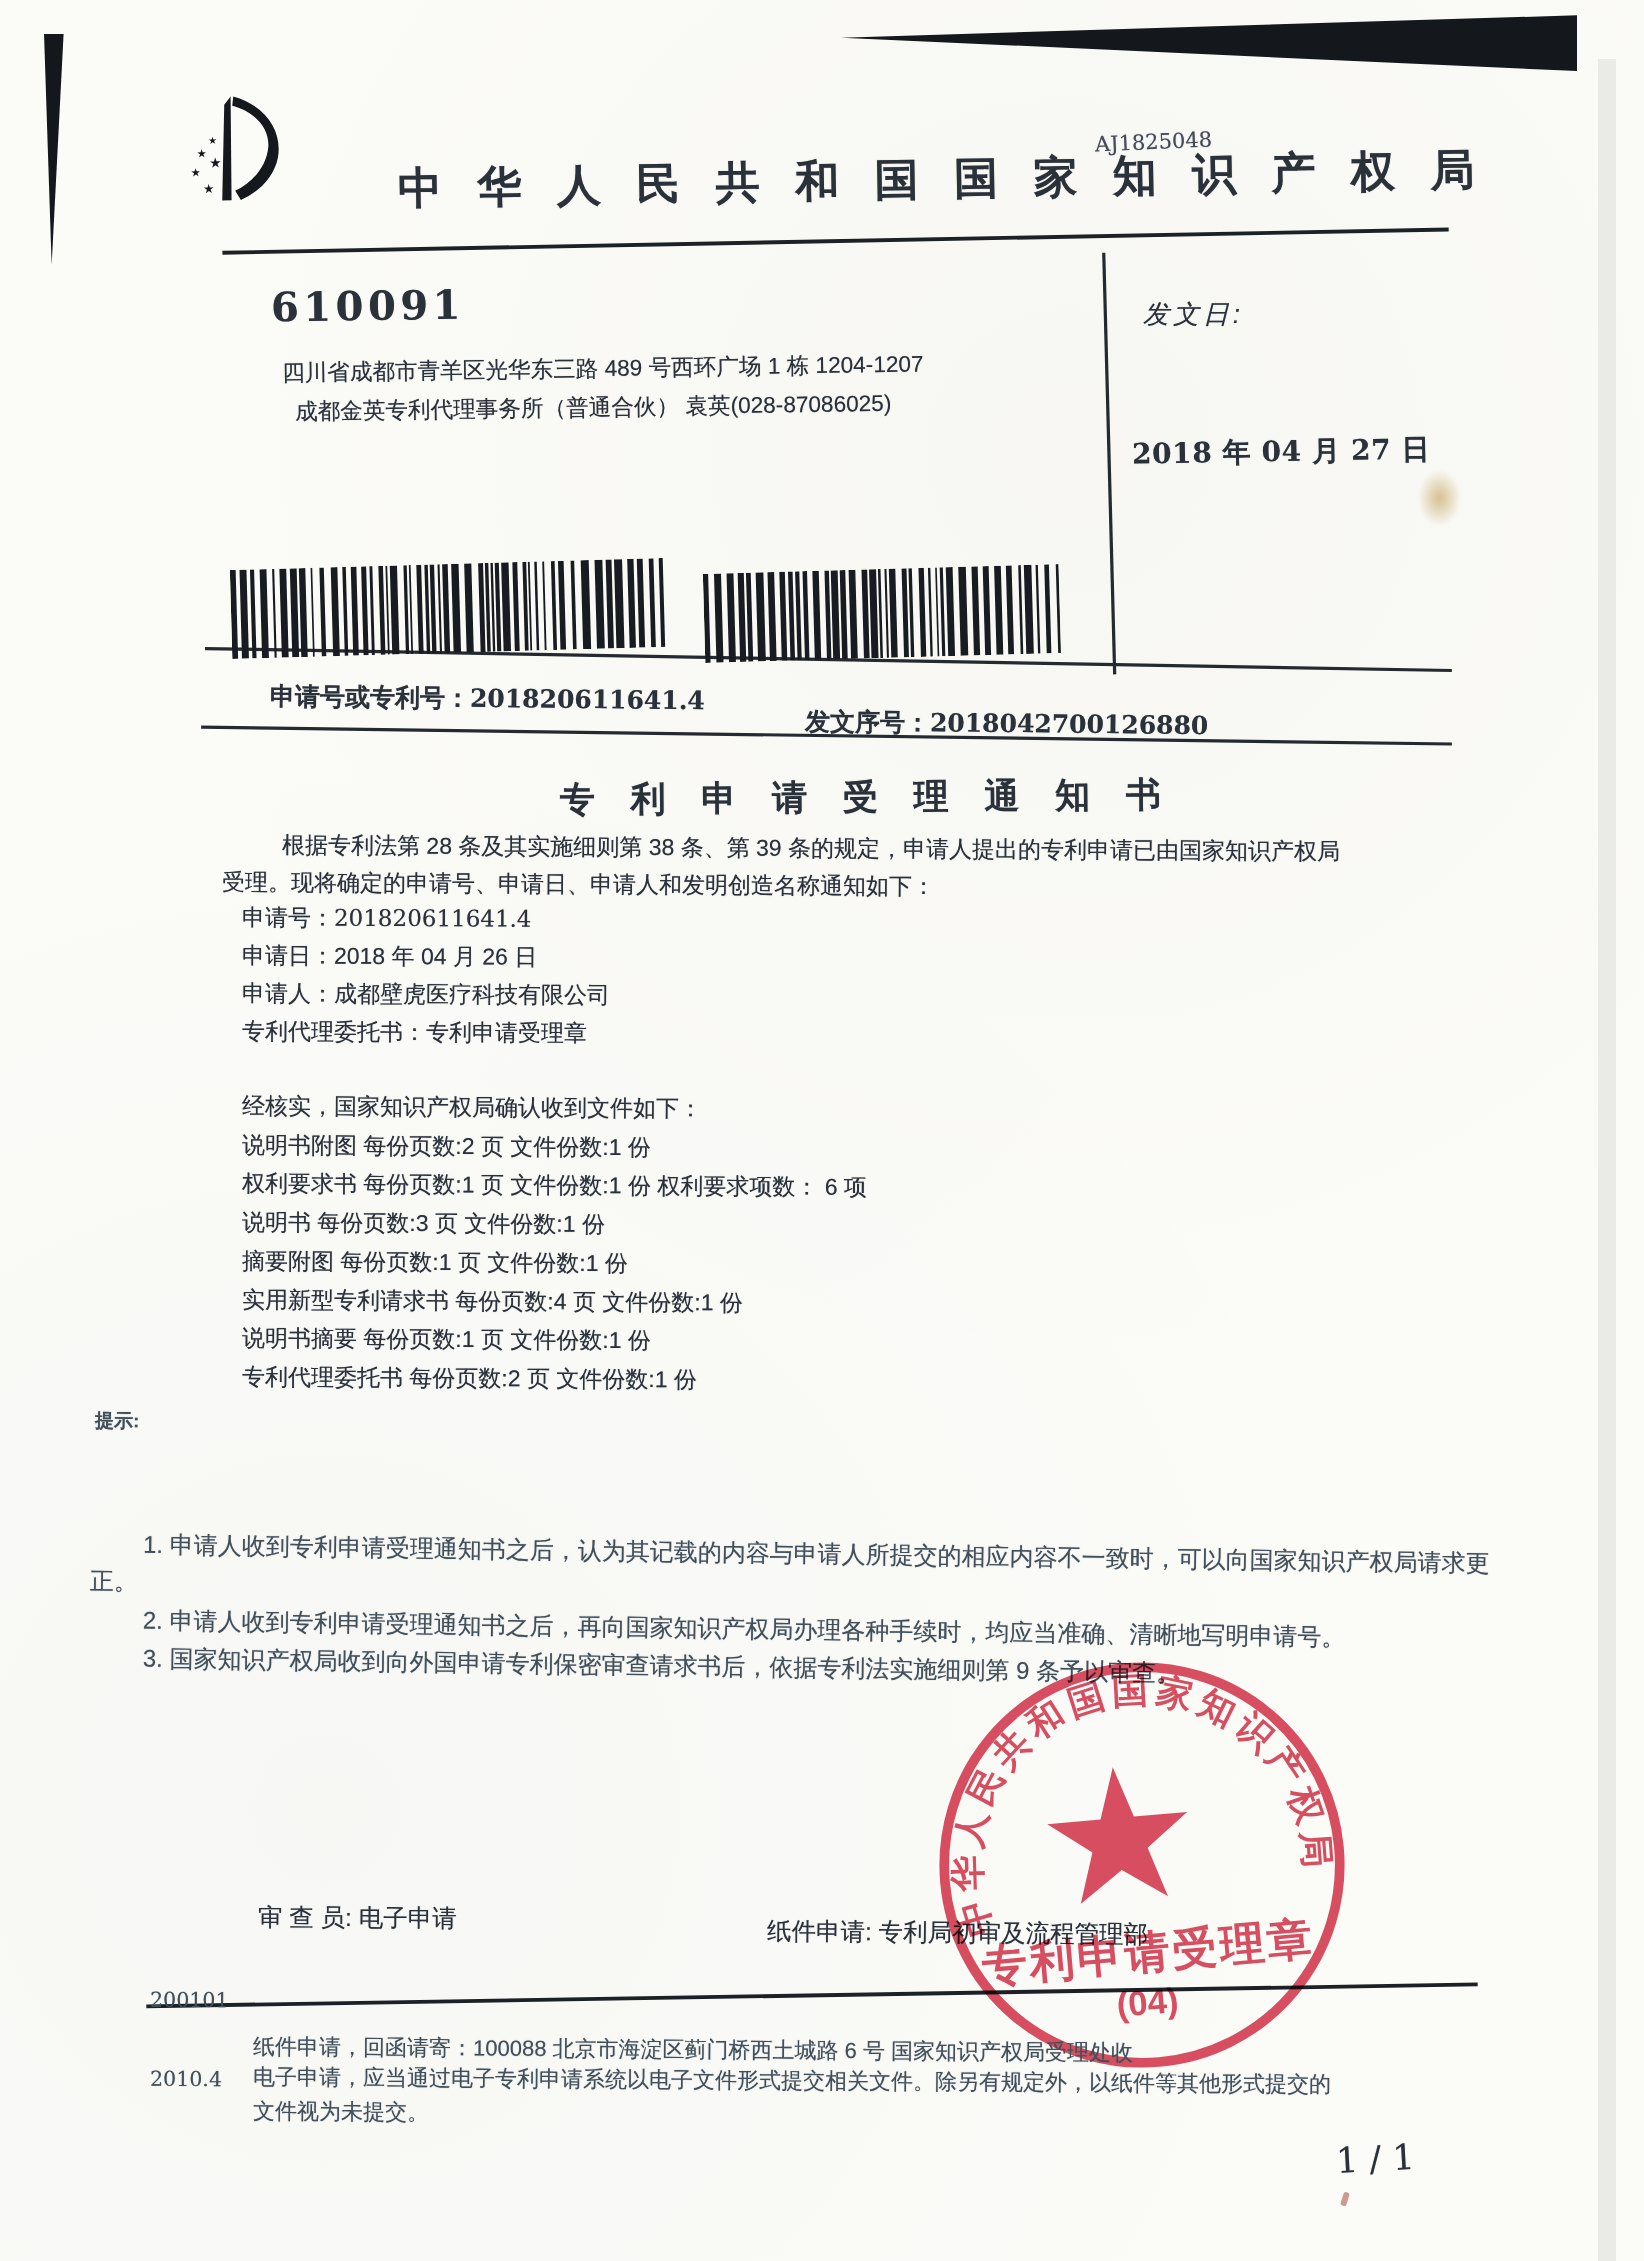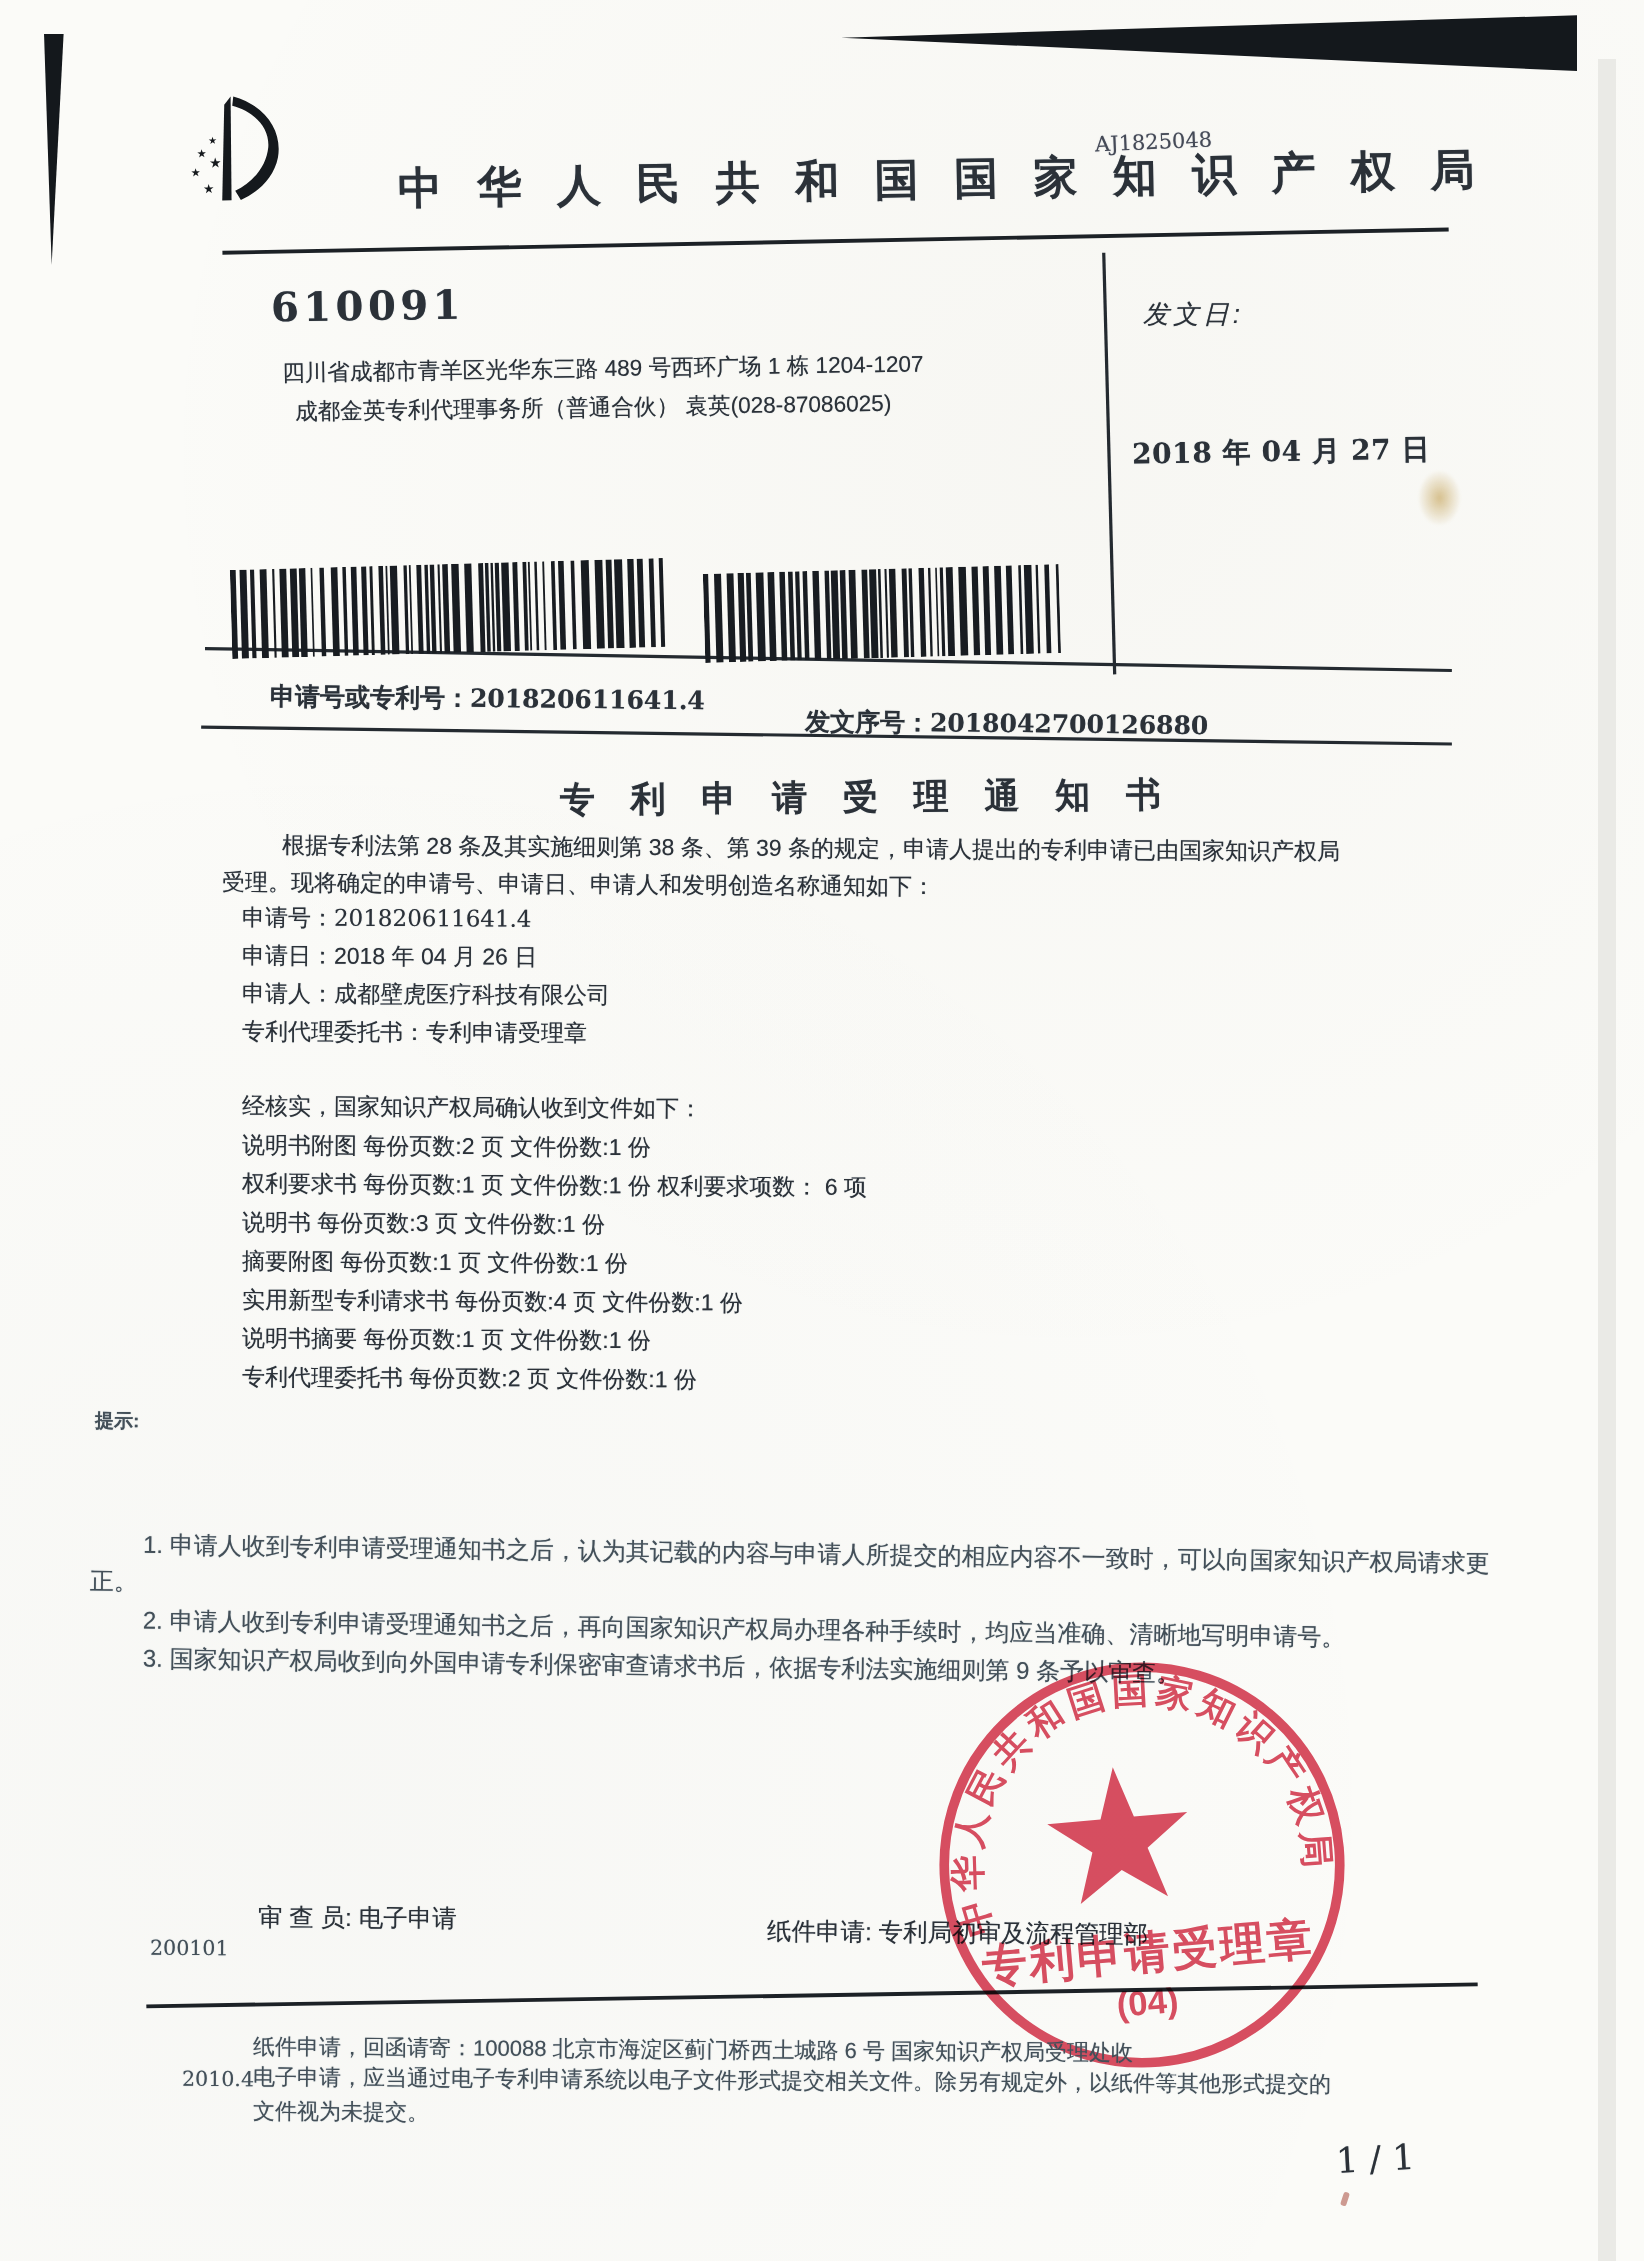--- a/index.html
+++ b/index.html
@@ -201,21 +201,21 @@
     <text font-size="56" fill="#d84055" font-weight="bold" letter-spacing="9">
       <textPath href="#arcp" startOffset="4">中华人民共和国国家知识产权局</textPath>
     </text>
     <g transform="translate(308,300)">
       <path d="M0,-115 L26,-36 L109,-36 L43,14 L68,92 L0,45 L-68,92 L-43,14 L-109,-36 L-26,-36 Z" fill="#d84055"></path>
     </g>
     <text x="338" y="500" font-size="70" text-anchor="middle" font-weight="bold" fill="#d84055" letter-spacing="4">专利申请受理章</text>
     <text x="330" y="572" font-size="54" text-anchor="middle" font-weight="bold" fill="#d84055">(04)</text>
   </svg>
 
-  <div class="abs soft serif" style="left:150px;top:1936px;font-size:20.6px;transform:rotate(.4deg);">200101</div>
-  <div class="abs soft serif" style="left:150px;top:2067px;font-size:20.6px;transform:rotate(.4deg);margin-left:32px;">2010.4</div>
+  <div class="abs soft serif" style="left:150px;top:1988px;font-size:20.6px;transform:rotate(.4deg);">200101</div>
+  <div class="abs soft serif" style="left:150px;top:2067px;font-size:20.6px;transform:rotate(.4deg);">2010.4</div>
   <div class="abs soft" style="left:253px;top:2035px;font-size:22px;transform:rotate(.4deg);">纸件申请，回函请寄：100088 北京市海淀区蓟门桥西土城路 6 号   国家知识产权局受理处收</div>
   <div class="abs soft" style="left:253px;top:2066px;font-size:22px;transform:rotate(.4deg);">电子申请，应当通过电子专利申请系统以电子文件形式提交相关文件。除另有规定外，以纸件等其他形式提交的</div>
   <div class="abs soft" style="left:253px;top:2097px;font-size:22px;transform:rotate(.4deg);">文件视为未提交。</div>
   <div class="abs t serif" style="left:1336px;top:2139px;font-size:35px;transform:rotate(-3deg);">1 / 1</div>
 
 </div>
 
 
 </body></html>

